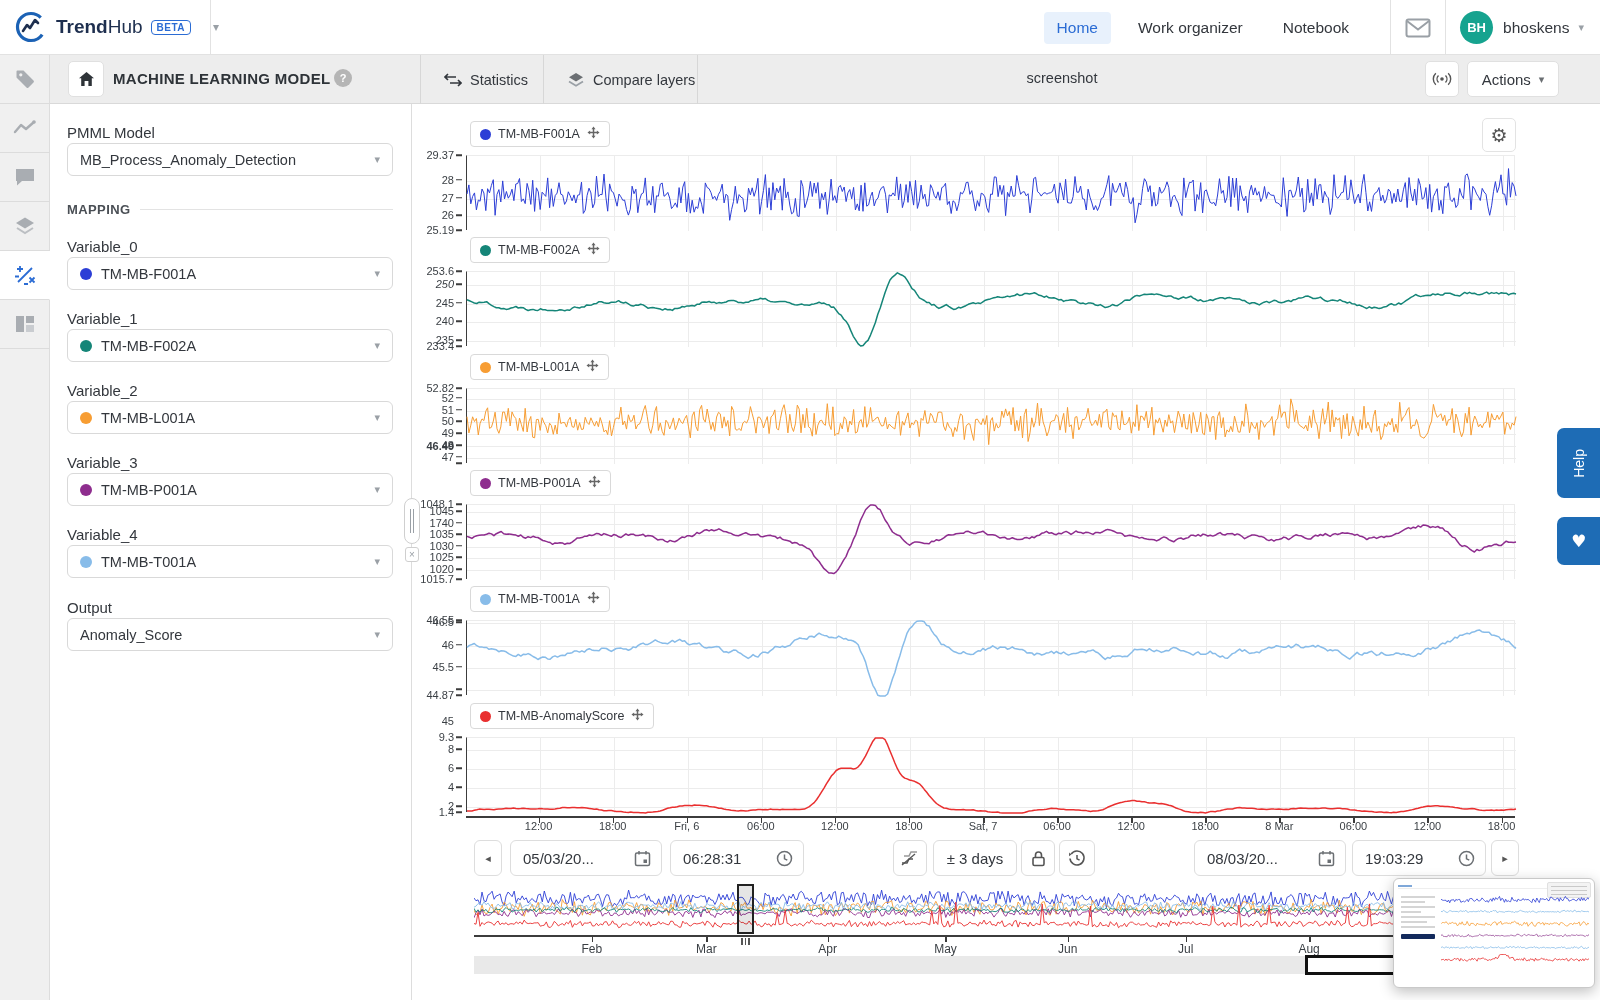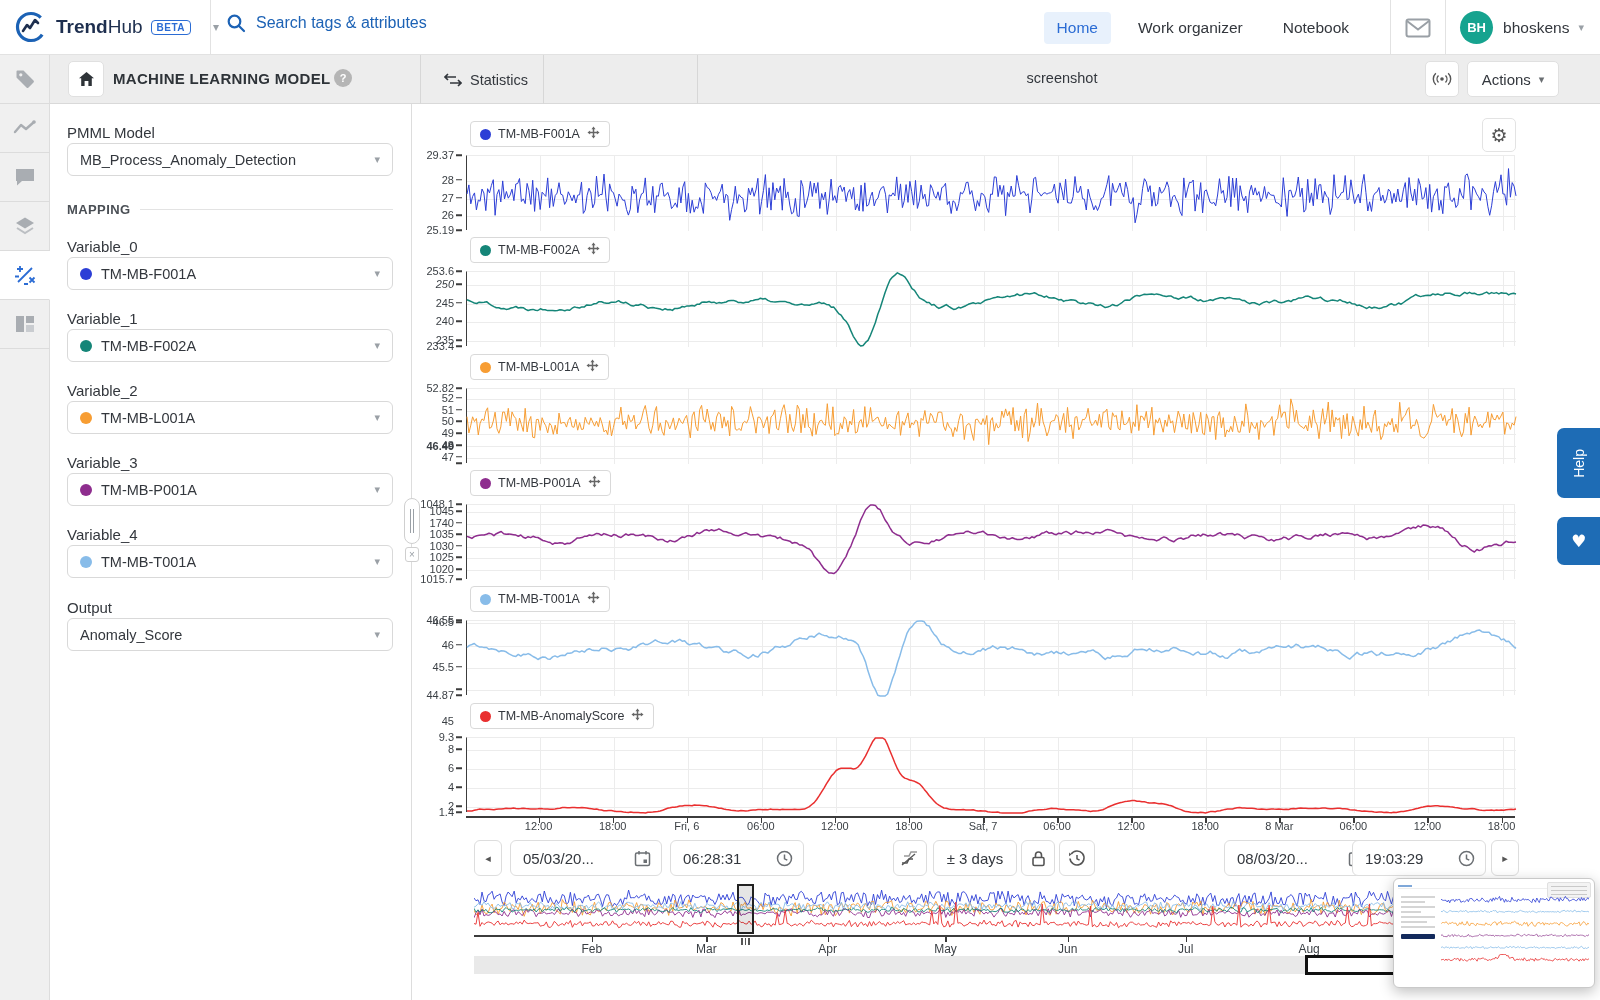--- a/index.html
+++ b/index.html
@@ -125,27 +125,20 @@
     <div class="brand">
       <svg class="ic" width="34" height="34" viewBox="0 0 34 34">
         <circle cx="17" cy="17" r="13.5" fill="none" stroke="#1c62b5" stroke-width="3.2" stroke-dasharray="66 19" stroke-dashoffset="-8"></circle>
         <polyline points="9,21 13,15 16,18 21,10 24,13" fill="none" stroke="#1e2f4f" stroke-width="2.6" stroke-linecap="round" stroke-linejoin="round"></polyline>
       </svg>
       <span class="brand-name"><b>Trend</b><span>Hub</span></span>
       <span class="beta-badge">BETA</span>
       <span class="nav-caret">▾</span>
     </div>
     <div class="nav-divider" style="left:210px"></div>
-    <div class="search-wrap">
-      <svg class="ic" width="20" height="20" viewBox="0 0 20 20">
-        <circle cx="8.5" cy="8.5" r="5.8" fill="none" stroke="#1c62b5" stroke-width="2.2"></circle>
-        <line x1="13" y1="13" x2="18" y2="18" stroke="#1c62b5" stroke-width="2.2" stroke-linecap="round"></line>
-      </svg>
-      <input class="search-input" placeholder="Search tags &amp; attributes" style="">
-    </div>
     <div class="nav-right">
       <div class="nav-tab active">Home</div>
       <div class="nav-tab">Work organizer</div>
       <div class="nav-tab">Notebook</div>
       <div class="nav-sep"></div>
       <div class="mail-btn">
         <svg class="ic" width="26" height="20" viewBox="0 0 26 20">
           <rect x="1.5" y="1.5" width="23" height="17" rx="2" fill="none" stroke="#9aa0a6" stroke-width="2"></rect>
           <polyline points="2,3 13,11.5 24,3" fill="none" stroke="#9aa0a6" stroke-width="2"></polyline>
         </svg>
@@ -167,20 +160,27 @@
     <div class="help-circle">?</div>
     <div class="sub-divider" style="left:420px"></div>
     <div class="sub-btn" style="left:428px">
       <svg class="ic" width="18" height="14" viewBox="0 0 18 14">
         <path d="M4 1 L1 4 L4 7 M1 4 H12" fill="none" stroke="#33373d" stroke-width="1.6"></path>
         <path d="M14 7 L17 10 L14 13 M17 10 H6" fill="none" stroke="#33373d" stroke-width="1.6"></path>
       </svg>
       <span>Statistics</span>
     </div>
     <div class="sub-divider" style="left:543px"></div>
+    <div class="sub-btn" style="left:551px">
+      <svg class="ic" width="18" height="16" viewBox="0 0 18 16">
+        <path d="M9 1 L16 5.2 L9 9.4 L2 5.2 Z" fill="#6b6f73"></path>
+        <path d="M2 9.5 L9 13.7 L16 9.5" fill="none" stroke="#9aa0a6" stroke-width="1.8"></path>
+      </svg>
+      <span>Compare layers</span>
+    </div>
     <div class="sub-divider" style="left:697px"></div>
     <div class="center-text">screenshot</div>
     <div class="live-btn">
       <svg class="ic" width="20" height="14" viewBox="0 0 20 14">
         <circle cx="10" cy="7" r="1.8" fill="#555"></circle>
         <path d="M6.5 3.5 A5 5 0 0 0 6.5 10.5 M13.5 3.5 A5 5 0 0 1 13.5 10.5" fill="none" stroke="#555" stroke-width="1.4"></path>
         <path d="M3.8 1.2 A8 8 0 0 0 3.8 12.8 M16.2 1.2 A8 8 0 0 1 16.2 12.8" fill="none" stroke="#555" stroke-width="1.4"></path>
       </svg>
     </div>
     <div class="actions-btn">
@@ -638,21 +638,21 @@
           <path d="M4.5 7.5 V5 A3 3 0 0 1 10.5 5 V7.5" fill="none" stroke="#555" stroke-width="1.6"></path>
         </svg>
     </div>
     <div class="tbar-btn" style="left:647px; width:36px; justify-content:center">
       <svg class="ic" width="18" height="17" viewBox="0 0 18 17">
           <path d="M3.2 4 A7 7 0 1 1 2 8.5" fill="none" stroke="#555" stroke-width="1.6"></path>
           <path d="M1.2 2.5 L3.4 4.6 L1 6.2 Z" fill="#555"></path>
           <path d="M9 5 V8.8 L11.6 10.2" fill="none" stroke="#555" stroke-width="1.5"></path>
         </svg>
     </div>
-    <div class="tbar-btn" style="left:812px; width:152px">
+    <div class="tbar-btn" style="left:782px; width:152px">
       <span class="tbar-text">08/03/20...</span>
       <span class="tbar-ico">
         <svg class="ic" width="17" height="17" viewBox="0 0 17 17">
             <rect x="1.5" y="3" width="14" height="12.5" rx="1.5" fill="none" stroke="#6b6f73" stroke-width="1.5"></rect>
             <line x1="5" y1="1" x2="5" y2="4.5" stroke="#6b6f73" stroke-width="1.5"></line>
             <line x1="12" y1="1" x2="12" y2="4.5" stroke="#6b6f73" stroke-width="1.5"></line>
             <rect x="9.5" y="9.5" width="3.5" height="3.5" fill="#6b6f73"></rect>
           </svg>
       </span>
     </div>

